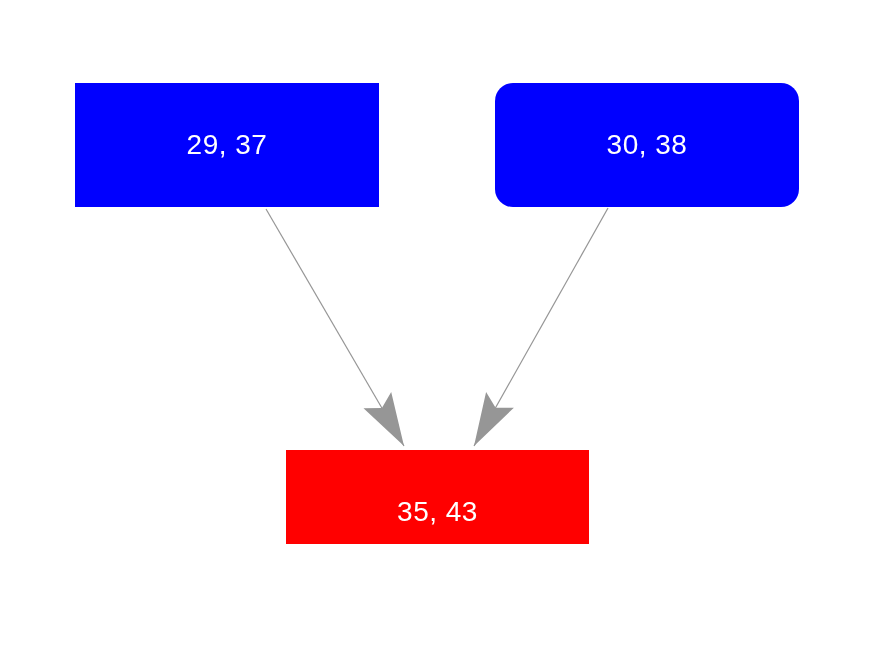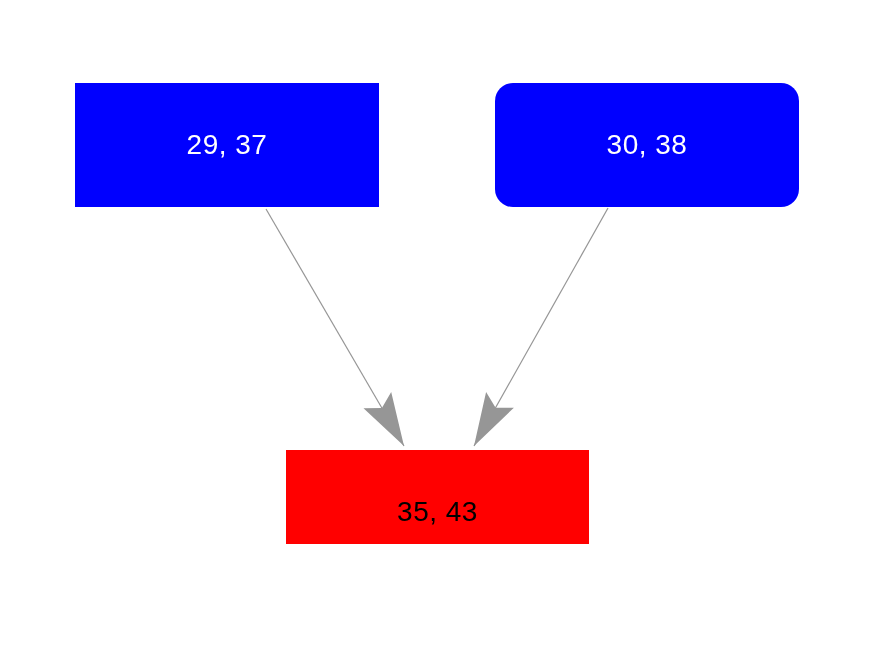--- a/index.html
+++ b/index.html
@@ -50,17 +50,17 @@
     </svg>
 
   <div class="node" style="left: 75px; top: 83px; width: 304px; height: 124px; background: rgb(0, 0, 255); color: rgb(255, 255, 255);">
     <span class="node-label">29, 37</span>
   </div>
 
   <div class="node" style="left: 495px; top: 83px; width: 304px; height: 124px; background: rgb(0, 0, 255); color: rgb(255, 255, 255); border-radius: 18px;">
     <span class="node-label">30, 38</span>
   </div>
 
-  <div class="node" style="left: 286px; top: 450px; width: 303px; height: 124px; background: rgb(255, 0, 0); color: #000000;">
+  <div class="node" style="left: 286px; top: 450px; width: 303px; height: 124px; background: rgb(255, 0, 0); color: #ffffff;">
     <span class="node-label">35, 43</span>
   </div>
 
 </div>
 
 </body></html>

